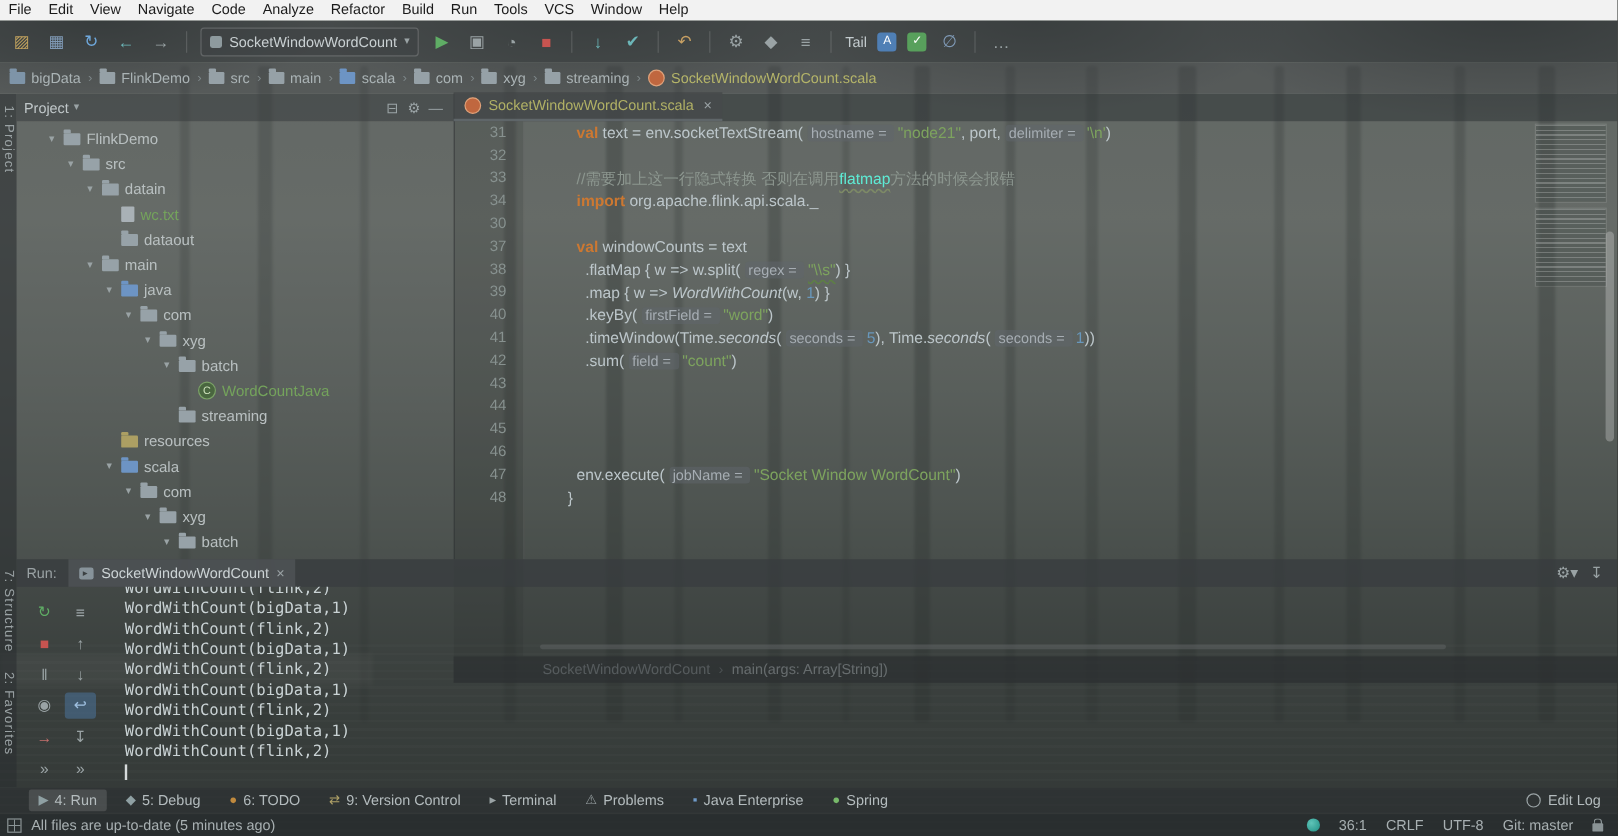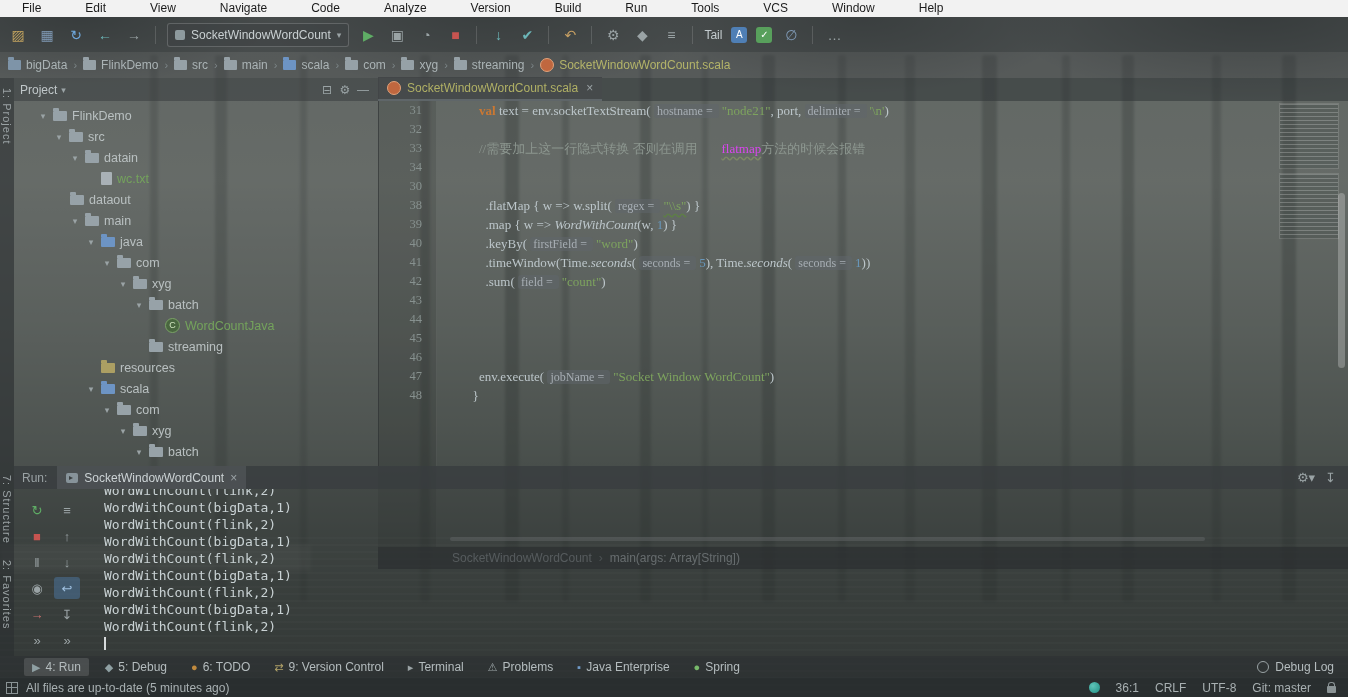--- a/index.html
+++ b/index.html
@@ -15,21 +15,21 @@
       radial-gradient(ellipse 300px 110px at 64% 10%, rgba(40,48,42,.45), transparent 70%),
       radial-gradient(ellipse 360px 130px at 93% 6%, rgba(36,44,38,.55), transparent 70%);}
   .trunk{position:absolute;top:55px;bottom:95px;background:#2e352f;filter:blur(1.5px);border-radius:3px;}
   .water{position:absolute;left:0;right:0;bottom:0;height:160px;
     background:repeating-linear-gradient(180deg,rgba(230,235,228,.05) 0 2px,transparent 2px 7px);}
   .bridge{position:absolute;left:0;width:310px;top:545px;height:26px;background:rgba(210,214,206,.14);filter:blur(2px);}
 
   
   .menubar{position:absolute;top:0;left:0;right:0;height:17px;background:#f2f2f2;
     display:flex;align-items:center;font-size:12px;color:#1b1b1b;z-index:5;}
-  .menu-item{padding:0 22px;line-height:17px;cursor:default;}
+  .menu-item{padding:0 7px;line-height:17px;cursor:default;}
 
   
   .toolbar{position:absolute;top:17px;left:0;right:0;height:35px;background:rgba(44,48,50,.78);
     display:flex;align-items:center;gap:9px;padding-left:8px;font-size:14px;z-index:4;}
   .tb-i{width:20px;height:20px;display:flex;align-items:center;justify-content:center;font-size:14px;}
   .tb-sep{width:1px;height:18px;background:rgba(255,255,255,.14);margin:0 2px;}
   .run-combo{display:flex;align-items:center;gap:6px;height:22px;padding:0 7px;border:1px solid rgba(255,255,255,.18);
     border-radius:3px;background:rgba(62,66,68,.55);font-size:12px;color:#c9d0d2;}
   .run-combo .mini{width:10px;height:10px;background:#8e9a9e;border-radius:2px;}
   .run-combo .car{font-size:9px;color:#9aa3a5;}
@@ -80,35 +80,35 @@
   .tree-label{color:#b9c0c1;}
   .tree-label.green{color:#74a35c;}
 
   
   .editor{position:absolute;top:78px;left:378px;right:0;height:388px;background:rgba(38,41,43,.55);z-index:2;}
   .tabbar{height:23px;background:rgba(48,52,54,.55);display:flex;align-items:flex-end;}
   .etab{height:22px;display:flex;align-items:center;gap:6px;padding:0 9px;background:rgba(70,74,76,.65);
     border-bottom:2px solid rgba(120,130,135,.5);font-size:12px;}
   .etab-label{color:#b0b065;}
   .etab-close{color:#9aa2a5;font-size:12px;margin-left:2px;}
-  .code-area{position:relative;height:446px;font-family:Liberation Serif, serif;
+  .code-area{position:relative;height:446px;font-family:Liberation Sans, sans-serif;
     font-size:13px;line-height:19px;overflow:hidden;}
   .gutter-bg{position:absolute;top:0;bottom:0;left:0;width:58px;background:rgba(0,0,0,.10);
     border-right:1px solid rgba(255,255,255,.07);}
   .code-line{position:relative;display:flex;height:19px;white-space:pre;}
   .ln{width:44px;flex:none;text-align:right;padding-right:14px;color:#87918f;font-size:12.5px;}
   .code{padding-left:30px;}
   .tk-kw{color:#cc7832;font-weight:bold;}
   .tk-pl{color:#bcc6ca;}
   .tk-it{color:#bcc6ca;font-style:italic;}
   .tk-str{color:#7da35e;}
   .tk-stru{color:#7da35e;text-decoration:underline wavy #5d7f44;text-underline-offset:3px;}
   .tk-num{color:#6897bb;}
   .tk-cm{color:#8c968f;}
-  .tk-cmu{color:#d946ef;text-decoration:underline wavy #7d8a66;text-underline-offset:3px;padding-left:24px;}
+  .tk-cmu{color:#5eead4;text-decoration:underline wavy #7d8a66;text-underline-offset:3px;}
   .tk-hint{color:#a6adb3;background:rgba(96,102,108,.5);border-radius:3px;padding:0 3px;margin-right:3px;font-size:12px;}
   .hscroll{position:absolute;left:72px;width:755px;bottom:6px;height:4px;background:rgba(190,196,198,.45);border-radius:2px;}
   .vscroll{position:absolute;right:3px;top:92px;width:7px;height:175px;background:rgba(255,255,255,.25);border-radius:4px;}
   .minimap{position:absolute;right:10px;width:58px;background:rgba(70,78,74,.35);
     box-shadow:0 0 0 1px rgba(255,255,255,.12);
     background-image:repeating-linear-gradient(180deg,rgba(255,255,255,.22) 0 1px,transparent 1px 4px);}
   .mm1{top:3px;height:64px;} .mm2{top:73px;height:64px;}
   .ebreadcrumbs{height:22px;display:flex;align-items:center;gap:7px;background:rgba(44,48,50,.65);
     padding-left:74px;font-size:12px;}
   .eb-item{color:#9aa2a5;} .eb-item.hl{color:#c3ccce;}
@@ -183,21 +183,21 @@
     <div class="water"></div>
   </div>
 
   <div class="menubar" id="menubar">
       <span class="menu-item">File</span>
       <span class="menu-item">Edit</span>
       <span class="menu-item">View</span>
       <span class="menu-item">Navigate</span>
       <span class="menu-item">Code</span>
       <span class="menu-item">Analyze</span>
-      <span class="menu-item">Version</span>
+      <span class="menu-item">Refactor</span>
       <span class="menu-item">Build</span>
       <span class="menu-item">Run</span>
       <span class="menu-item">Tools</span>
       <span class="menu-item">VCS</span>
       <span class="menu-item">Window</span>
       <span class="menu-item">Help</span>
     </div>
 
   <div class="toolbar" id="main-toolbar">
       <span class="tb-i" style="color: rgb(192, 162, 94);">▨</span>
@@ -310,21 +310,21 @@
         <div class="tree-row" style="padding-left: 56px;">
           <span class="tree-arrow">▾</span>
           <span class="ti ti-folder"></span>
           <span class="tree-label">datain</span>
         </div>
         <div class="tree-row" style="padding-left: 72px;">
           <span class="tree-arrow">&nbsp;</span>
           <span class="ti ti-file"></span>
           <span class="tree-label green">wc.txt</span>
         </div>
-        <div class="tree-row" style="padding-left: 41px;">
+        <div class="tree-row" style="padding-left: 72px;">
           <span class="tree-arrow">&nbsp;</span>
           <span class="ti ti-folder"></span>
           <span class="tree-label">dataout</span>
         </div>
         <div class="tree-row" style="padding-left: 56px;">
           <span class="tree-arrow">▾</span>
           <span class="ti ti-folder"></span>
           <span class="tree-label">main</span>
         </div>
         <div class="tree-row" style="padding-left: 72px;">
@@ -392,22 +392,23 @@
         <span class="etab-label">SocketWindowWordCount.scala</span>
         <span class="etab-close">×</span>
       </div>
     </div>
     <div class="code-area">
       <div class="gutter-bg"></div>
       <div id="code-lines">
           <div class="code-line"><span class="ln">31</span><span class="code"><span class="tk-pl">    </span><span class="tk-kw">val</span><span class="tk-pl"> text = env.socketTextStream( </span><span class="tk-hint">hostname = </span><span class="tk-str">"node21"</span><span class="tk-pl">, port, </span><span class="tk-hint">delimiter = </span><span class="tk-str">'\n'</span><span class="tk-pl">)</span></span></div>
           <div class="code-line"><span class="ln">32</span><span class="code"></span></div>
           <div class="code-line"><span class="ln">33</span><span class="code"><span class="tk-pl">    </span><span class="tk-cm">//需要加上这一行隐式转换 否则在调用</span><span class="tk-cmu">flatmap</span><span class="tk-cm">方法的时候会报错</span></span></div>
-          <div class="code-line"><span class="ln">34</span></div>
+          <div class="code-line"><span class="ln">34</span><span class="code"><span class="tk-pl">    </span><span class="tk-kw">import</span><span class="tk-pl"> org.apache.flink.api.scala._</span></span></div>
           <div class="code-line"><span class="ln">30</span></div>
+          <div class="code-line"><span class="ln">37</span><span class="code"><span class="tk-pl">    </span><span class="tk-kw">val</span><span class="tk-pl"> windowCounts = text</span></span></div>
           <div class="code-line"><span class="ln">38</span><span class="code"><span class="tk-pl">      .flatMap { w =&gt; w.split( </span><span class="tk-hint">regex = </span><span class="tk-stru">"\\s"</span><span class="tk-pl">) }</span></span></div>
           <div class="code-line"><span class="ln">39</span><span class="code"><span class="tk-pl">      .map { w =&gt; </span><span class="tk-it">WordWithCount</span><span class="tk-pl">(w, </span><span class="tk-num">1</span><span class="tk-pl">) }</span></span></div>
           <div class="code-line"><span class="ln">40</span><span class="code"><span class="tk-pl">      .keyBy( </span><span class="tk-hint">firstField = </span><span class="tk-str">"word"</span><span class="tk-pl">)</span></span></div>
           <div class="code-line"><span class="ln">41</span><span class="code"><span class="tk-pl">      .timeWindow(Time.</span><span class="tk-it">seconds</span><span class="tk-pl">( </span><span class="tk-hint">seconds = </span><span class="tk-num">5</span><span class="tk-pl">), Time.</span><span class="tk-it">seconds</span><span class="tk-pl">( </span><span class="tk-hint">seconds = </span><span class="tk-num">1</span><span class="tk-pl">))</span></span></div>
           <div class="code-line"><span class="ln">42</span><span class="code"><span class="tk-pl">      .sum( </span><span class="tk-hint">field = </span><span class="tk-str">"count"</span><span class="tk-pl">)</span></span></div>
           <div class="code-line"><span class="ln">43</span><span class="code"></span></div>
           <div class="code-line"><span class="ln">44</span></div>
           <div class="code-line"><span class="ln">45</span></div>
           <div class="code-line"><span class="ln">46</span><span class="code"></span></div>
           <div class="code-line"><span class="ln">47</span><span class="code"><span class="tk-pl">    env.execute( </span><span class="tk-hint">jobName = </span><span class="tk-str">"Socket Window WordCount"</span><span class="tk-pl">)</span></span></div>
@@ -498,21 +499,21 @@
           <span class="twi" style="color: rgb(111, 154, 200);">▪</span>
           <span class="tw-label">Java Enterprise</span>
         </span>
         <span class="tw-btn">
           <span class="twi" style="color: rgb(119, 185, 106);">●</span>
           <span class="tw-label">Spring</span>
         </span>
       </div>
     <div class="event-log">
       <span class="ring"></span>
-      <span>Debug Log</span>
+      <span>Edit Log</span>
     </div>
   </div>
 
   <div class="statusbar">
     <span class="grid-icon"></span>
     <span class="status-msg">All files are up-to-date (5 minutes ago)</span>
     <div class="status-right">
       <span class="dot"></span>
       <span>36:1</span>
       <span>CRLF</span>

